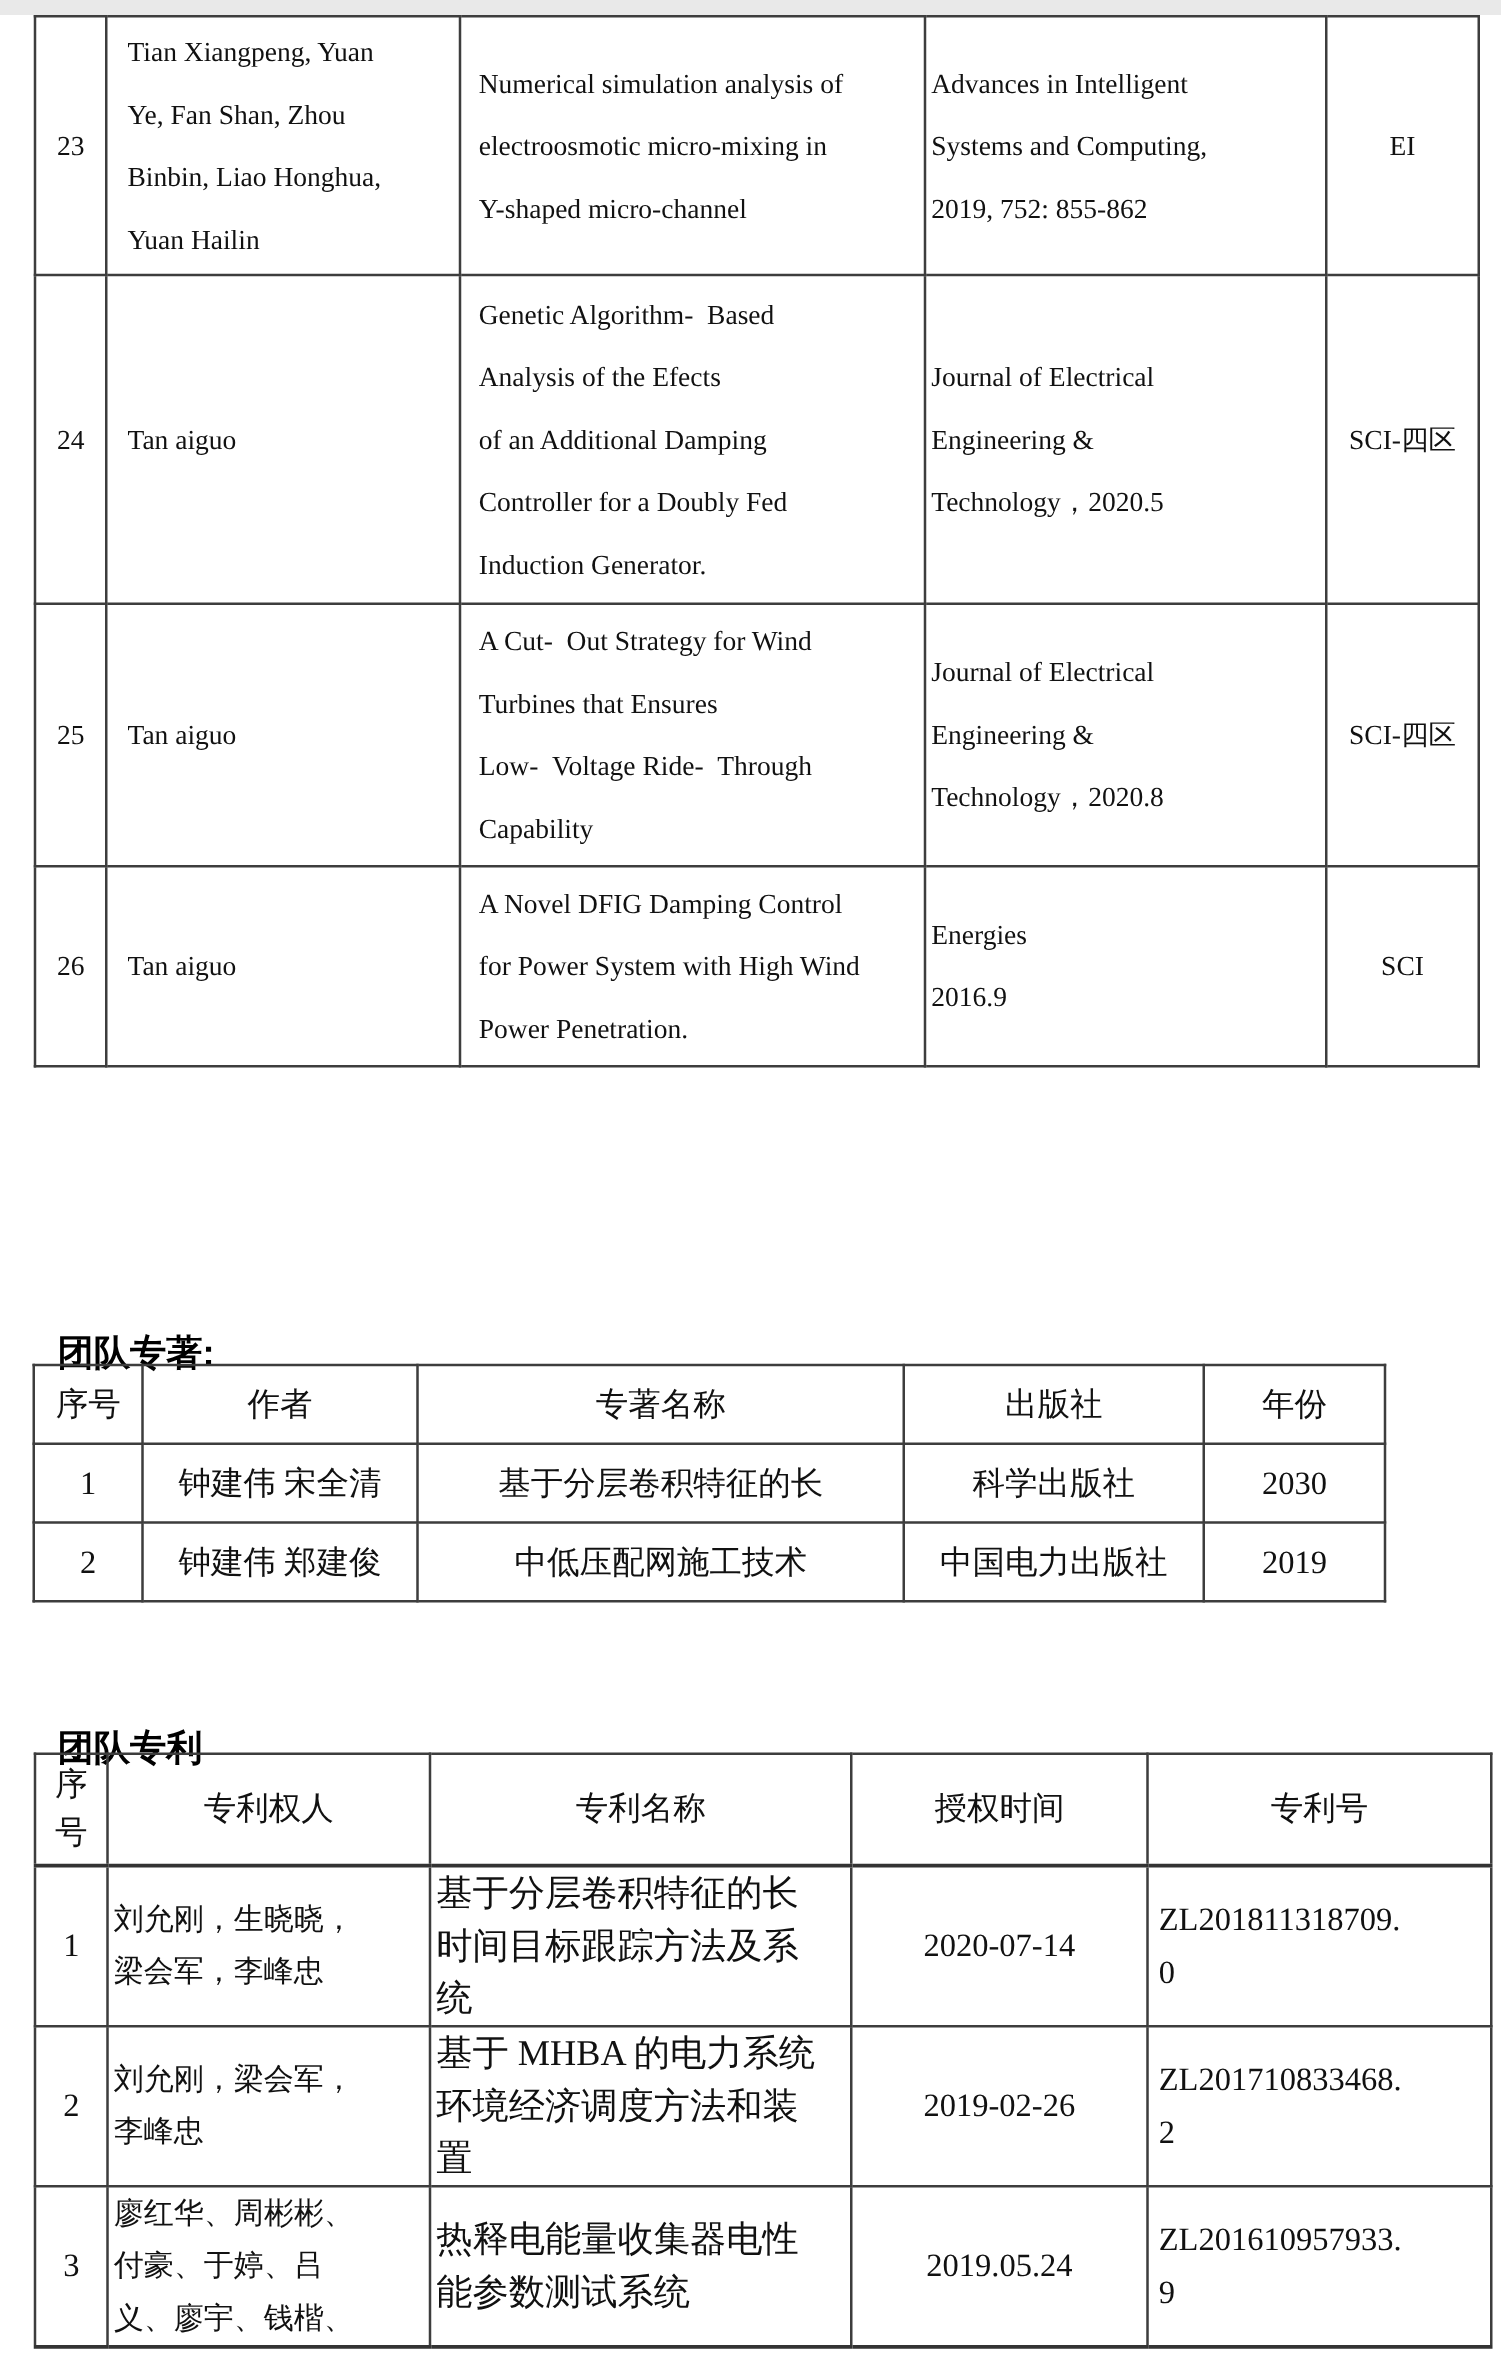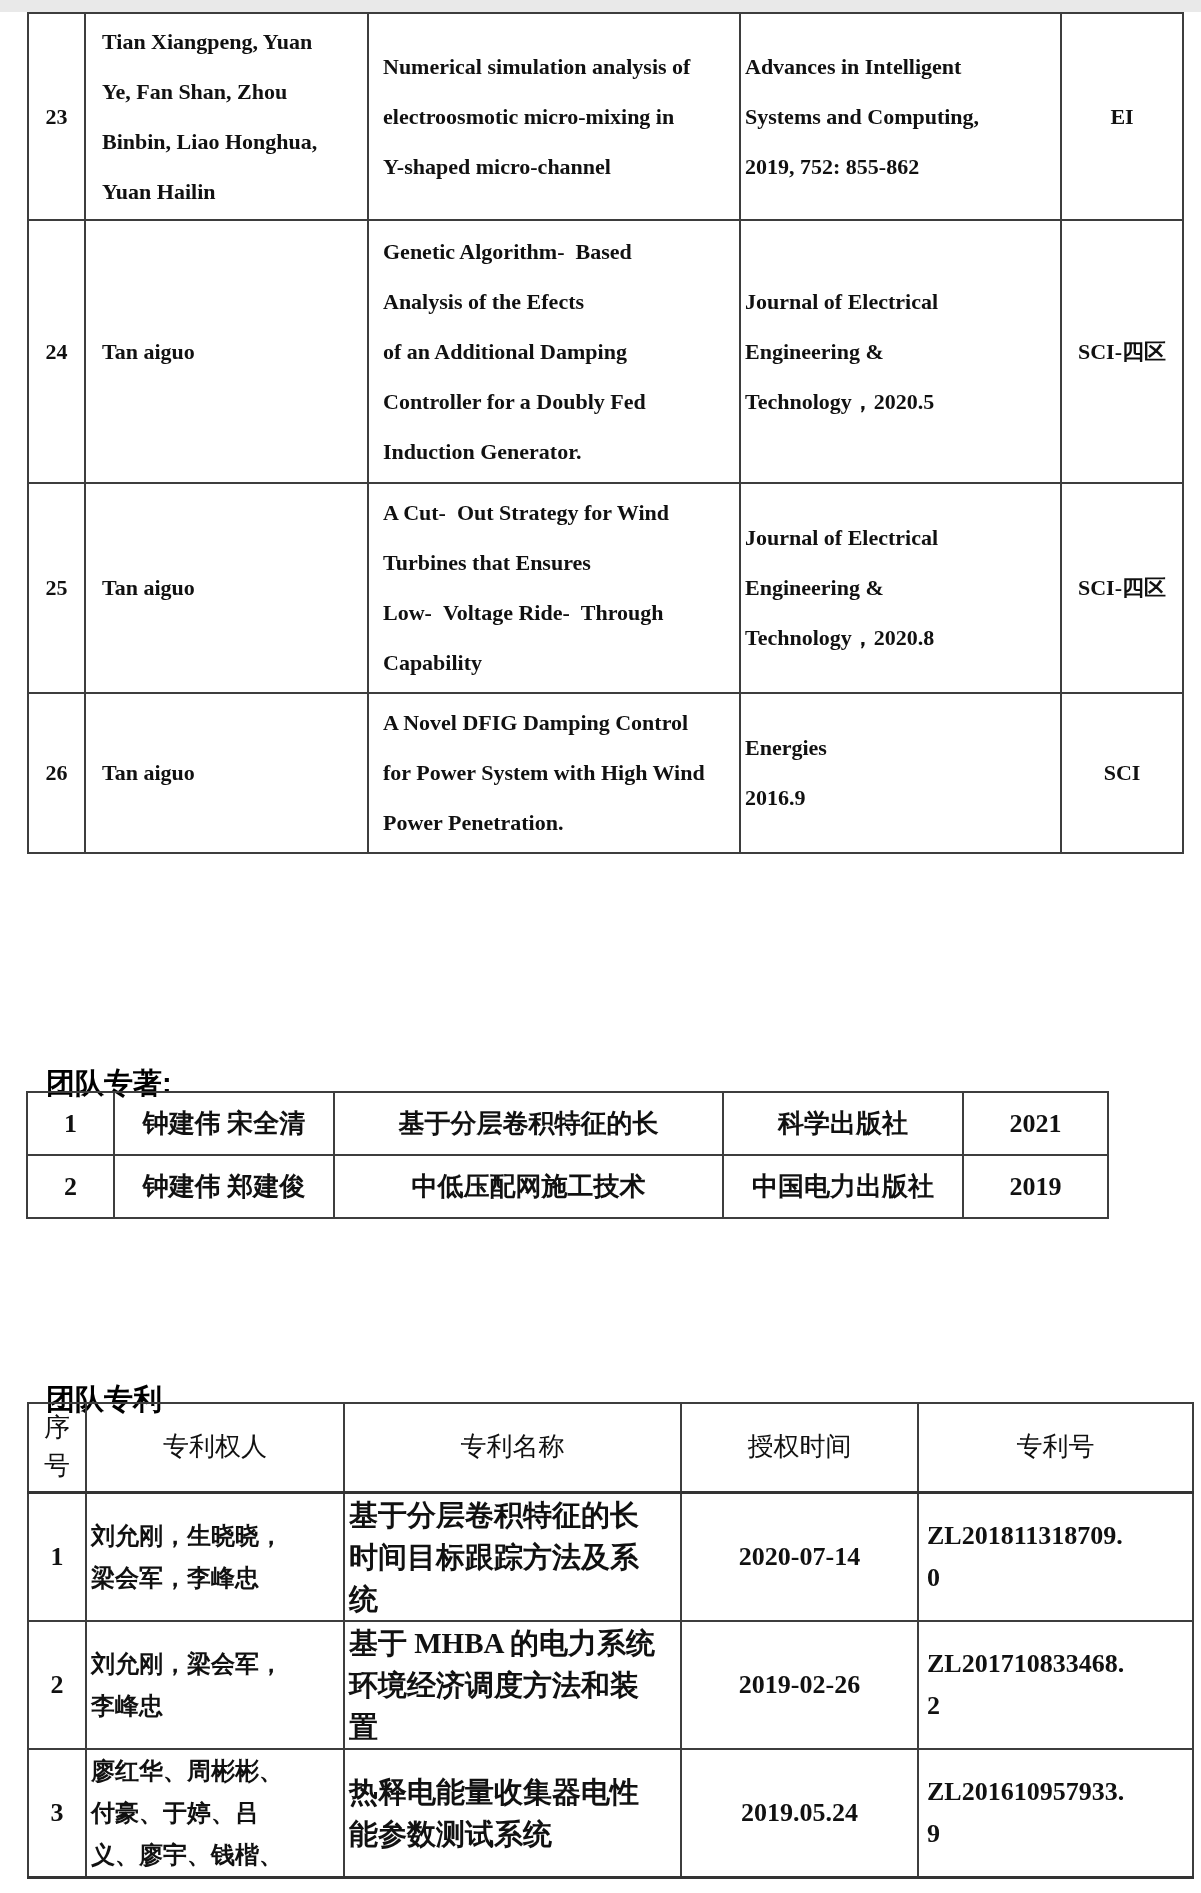--- a/index.html
+++ b/index.html
@@ -9,21 +9,21 @@
     background:#ffffff;
     font-family:"Liberation Serif","DejaVu Serif",serif;
     color:#111;
     overflow:hidden;
   }
   .top-strip{
     position:absolute;left:0;top:0;width:1201px;height:12px;
     background:#e9e9e9;
   }
   table{border-collapse:collapse;table-layout:fixed;position:absolute;}
-  td,th{border:2px solid #3d3d3d;vertical-align:middle;padding:0;overflow:hidden;font-weight:bold;}
+  td,th{border:2px solid #3d3d3d;vertical-align:middle;padding:0;overflow:hidden;}
   .pre{white-space:pre-line;}
 
   
   #pub-table{left:27px;top:12px;width:1155px;}
   #pub-table td{font-size:22px;}
   .num-cell{text-align:center;font-size:24px;border-radius:10px;}
   .authors-cell{padding-left:16px;line-height:50px;}
   .title-cell{padding-left:14px;padding-right:6px;line-height:50px;margin-left:15px;}
   .journal-cell{padding-left:4px;padding-right:4px;line-height:50px;}
   .idx-cell{text-align:center;font-size:24px;border-radius:20px;}
@@ -126,26 +126,33 @@
 
   <table id="mono-table">
     <colgroup>
       <col style="width:87px">
         <col style="width:220px">
         <col style="width:389px">
         <col style="width:240px">
         <col style="width:145px">
     </colgroup>
     <tbody>
+        <tr style="height:63px">
+      <th>序号</th>
+      <th>作者</th>
+      <th>专著名称</th>
+      <th>出版社</th>
+      <th>年份</th>
+    </tr>
     <tr style="height:63px">
       <td>1</td>
       <td>钟建伟 宋全清</td>
       <td>基于分层卷积特征的长</td>
       <td>科学出版社</td>
-      <td>2021</td>
+      <td>2030</td>
     </tr>
     <tr style="height:63px">
       <td>2</td>
       <td>钟建伟 郑建俊</td>
       <td>中低压配网施工技术</td>
       <td>中国电力出版社</td>
       <td>2019</td>
     </tr>
   </tbody>
     </table>

